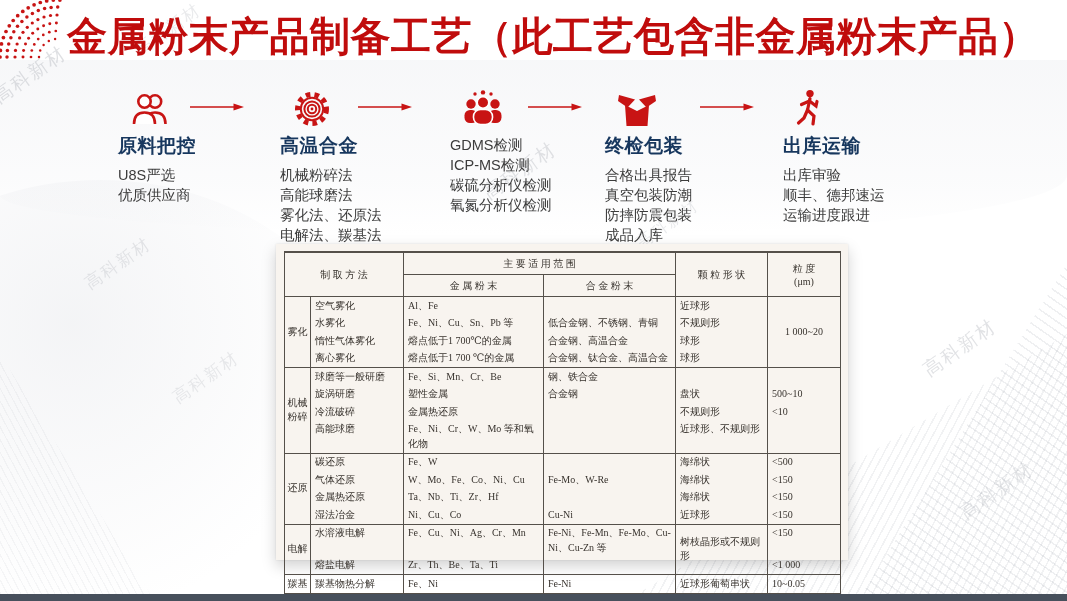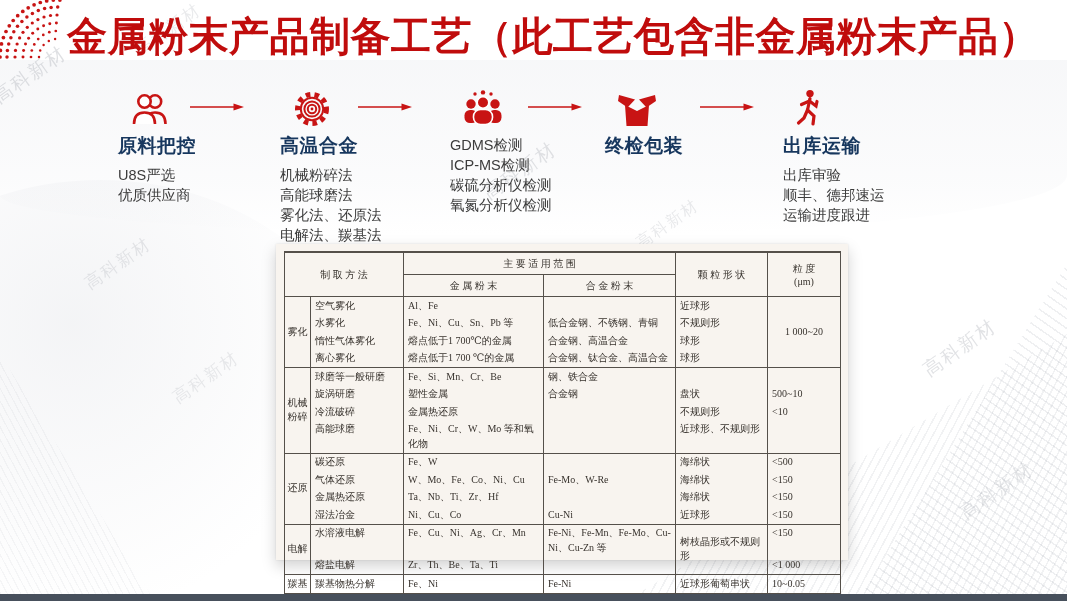--- a/index.html
+++ b/index.html
@@ -250,20 +250,26 @@
         </svg></div>
       <div class="step" style="left: 605px;">
         <div class="step-icon">
           <svg width="40" height="38" viewBox="0 0 40 38" fill="currentColor">
     <polygon points="2,4 18,8.5 10.5,16.5 1,10"></polygon>
     <polygon points="38,4 22,8.5 29.5,16.5 39,10"></polygon>
     <polygon points="8,14 20,20 32,14 30.5,35 9.5,35"></polygon>
   </svg>
         </div>
         <div class="step-title">终检包装</div>
+        <div class="step-items">
+          <div class="step-item">合格出具报告</div>
+          <div class="step-item">真空包装防潮</div>
+          <div class="step-item">防摔防震包装</div>
+          <div class="step-item">成品入库</div>
+        </div>
       </div>
       <div class="arrow" style="left: 700px;"><svg width="54" height="12" viewBox="0 0 54 12">
   <line x1="0" y1="6" x2="45" y2="6" stroke="currentColor" stroke-width="1.6"></line>
   <polygon points="54,6 43.5,2.6 43.5,9.4" fill="currentColor"></polygon>
         </svg></div>
       <div class="step" style="left: 783px;">
         <div class="step-icon">
           <svg width="28" height="40" viewBox="0 0 28 40">
     <circle cx="15" cy="4.6" r="3.7" fill="currentColor"></circle>
     <g stroke="currentColor" stroke-width="3.2" stroke-linecap="round" fill="none">

